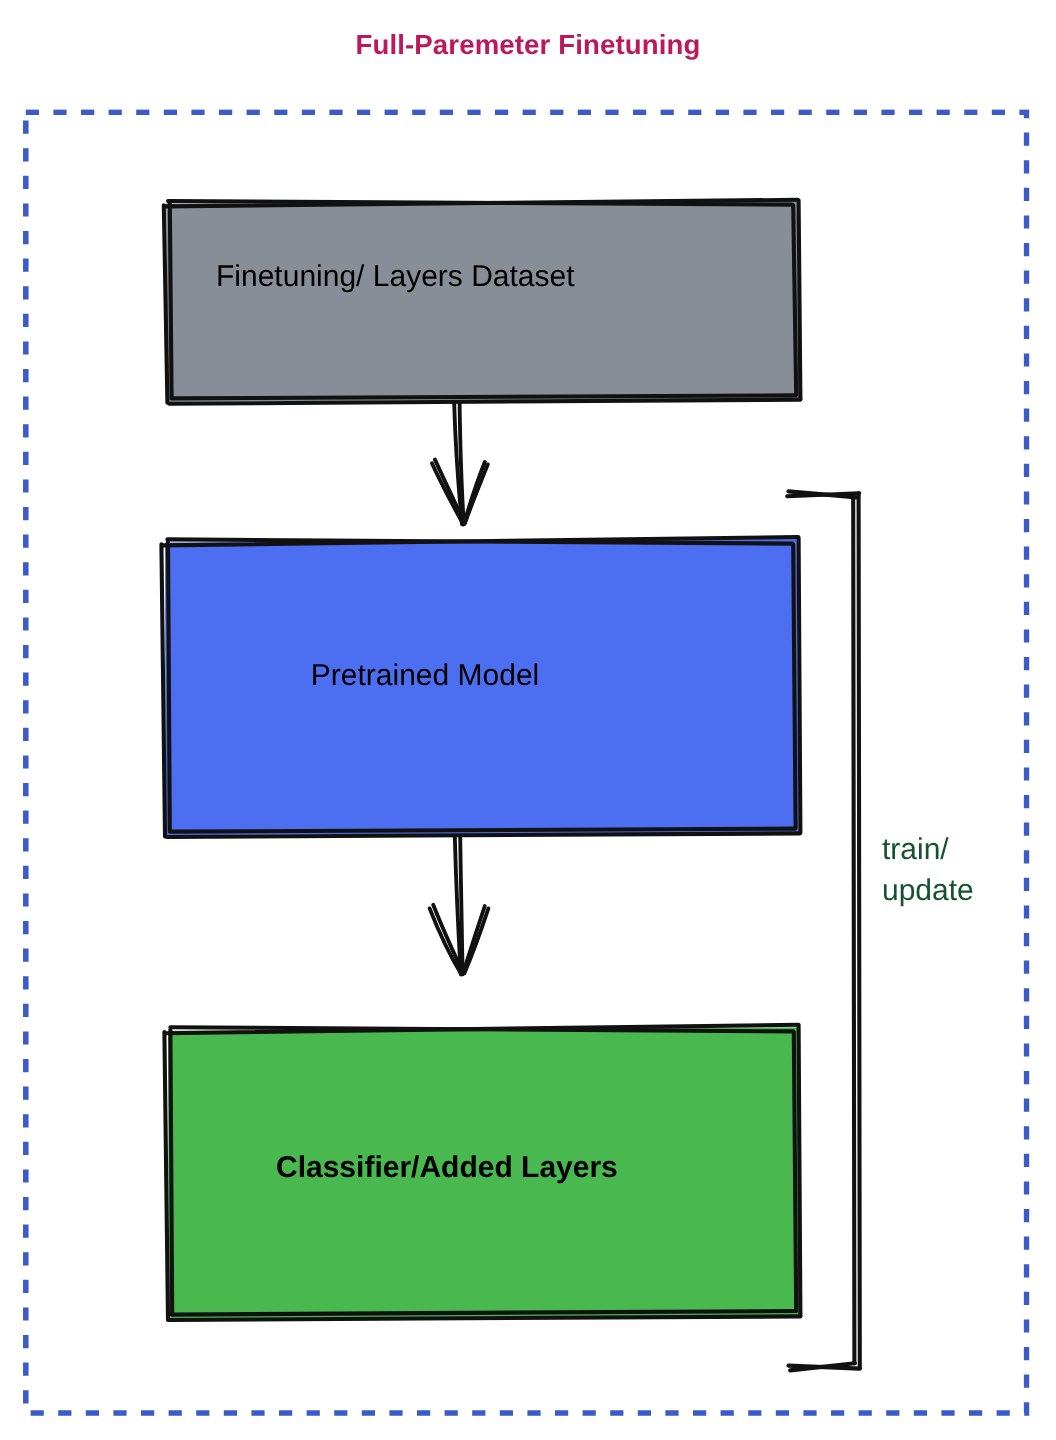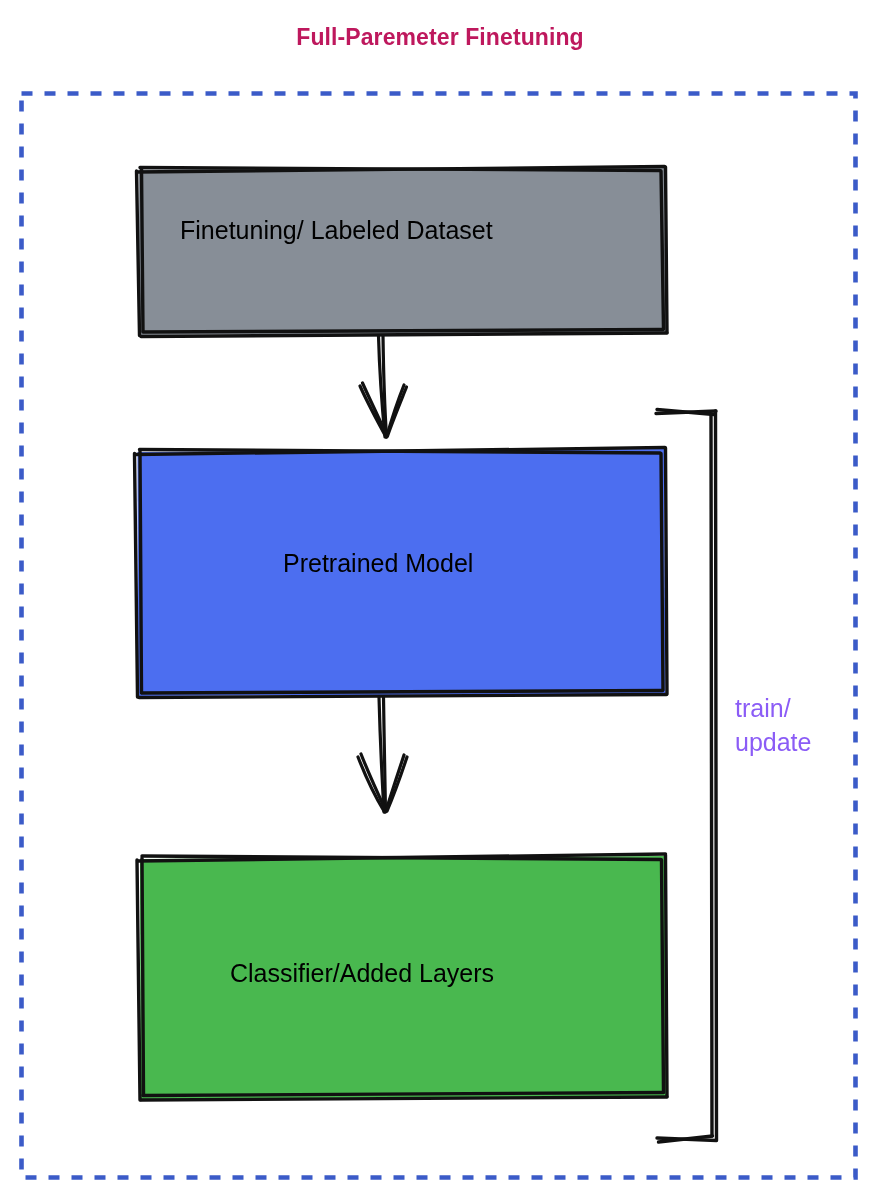--- a/index.html
+++ b/index.html
@@ -61,40 +61,40 @@
     font-weight: 400;
     white-space: nowrap;
     line-height: 1.1;
   }
 
   #box-dataset  { left: 130px; top: 160px;  width: 545px; height: 185px; }
   #box-model    { left: 129px; top: 442px;  width: 545px; height: 262px; }
   #box-classifier { left: 133px; top: 848px; width: 545px; height: 258px; }
 
   #label-dataset    { left: 50px;  top: 57px; }
-  #label-model      { left: 154px; top: 108px; }
-  #label-classifier { left: 97px;  top: 112px; }
+  #label-model      { left: 130px; top: 108px; }
+  #label-classifier { left: 97px;  top: 112px; font-weight: bold; }
 
   
   .arrow-layer {
     position: absolute;
     left: 0;
     top: 0;
     width: 880px;
     height: 1200px;
     pointer-events: none;
     overflow: visible;
   }
 
   
   #feedback-label {
     position: absolute;
     left: 735px;
     top: 692px;
-    color: #8b5cf6;
+    color: #14532d;
     font-size: 25px;
     line-height: 1.34;
     white-space: pre-line;
   }
 </style>
 </head>
 <body>
 
 <div id="canvas">
 
@@ -115,21 +115,21 @@
         <path d="M7.5,12 L534.5,6.5"></path>
         <path d="M10,7.5 L530,10.5"></path>
         <path d="M535.5,7 L537,172.5"></path>
         <path d="M531,11 L533.5,169"></path>
         <path d="M537,173 L11,176.5"></path>
         <path d="M533,169.5 L13,172"></path>
         <path d="M9.5,175.5 L6.5,11"></path>
         <path d="M13,171 L11.5,9"></path>
       </g>
     </svg>
-    <div class="proc-label" id="label-dataset">Finetuning/ Labeled Dataset</div>
+    <div class="proc-label" id="label-dataset">Finetuning/ Layers Dataset</div>
   </div>
 
   <div class="proc-box" id="box-model">
     <svg width="545" height="262" viewBox="0 0 545 262">
       <path d="M8.5,10 L535,7 L536.5,252 L9,254 Z" fill="#4c6ef0" stroke="none"></path>
       <g fill="none" stroke="#111111" stroke-width="3.4" stroke-linecap="round" stroke-linejoin="round">
         <path d="M6.5,12.5 L536,5.5"></path>
         <path d="M10.5,7.5 L531,11"></path>
         <path d="M536.5,6 L538,252"></path>
         <path d="M532,11.5 L534,248"></path>

